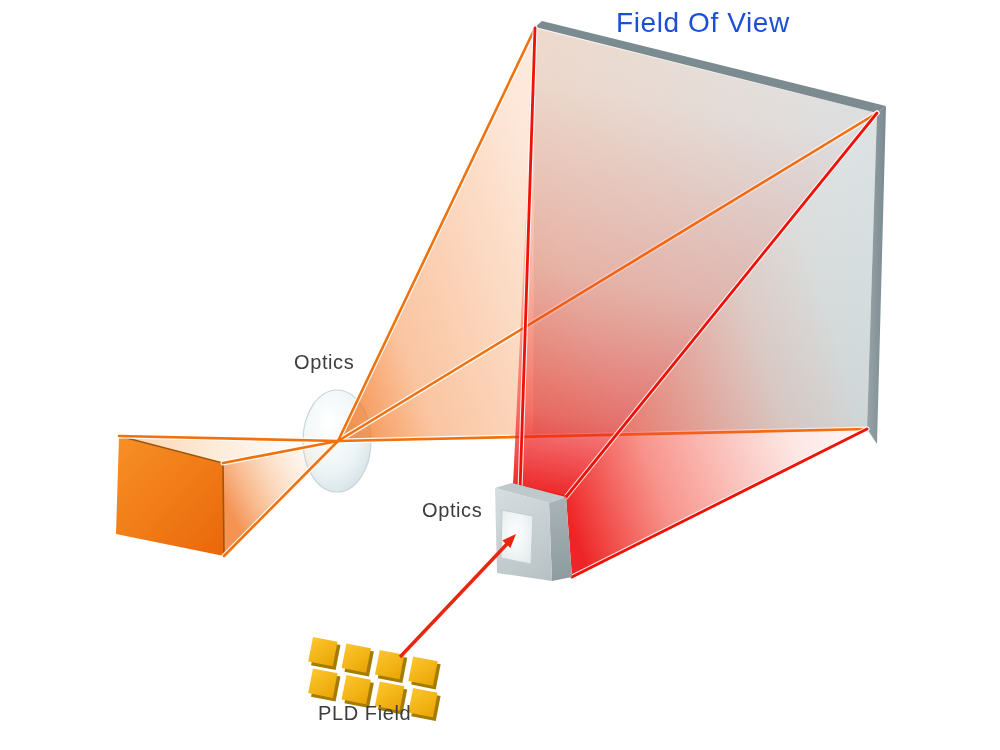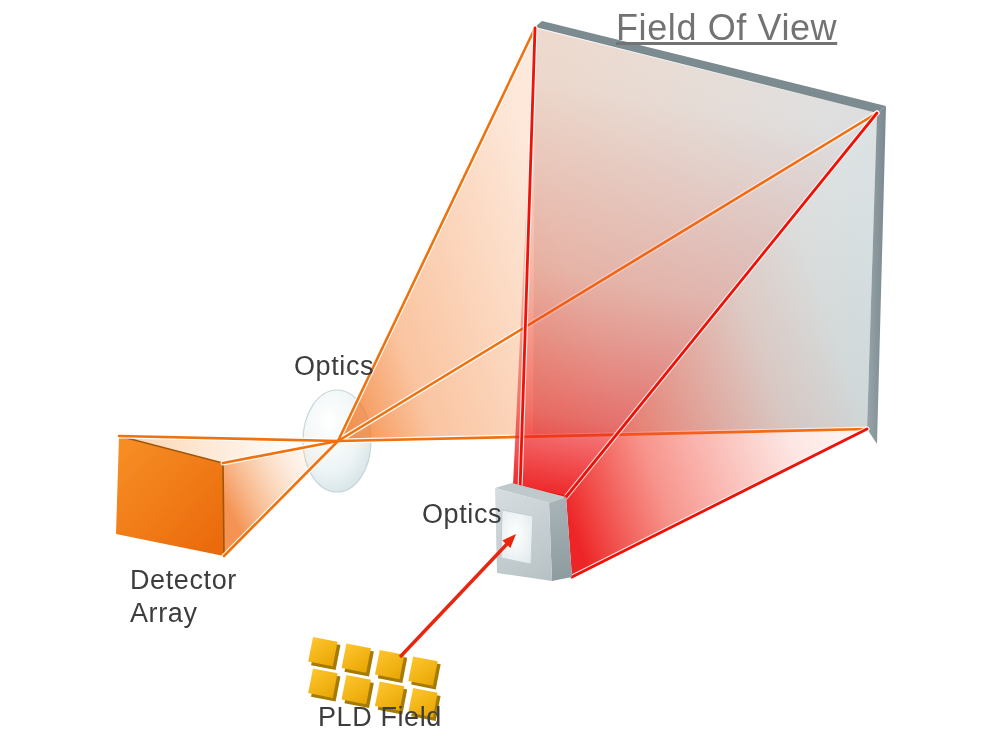--- a/index.html
+++ b/index.html
@@ -1,21 +1,21 @@
 <!DOCTYPE html>
 <html><head>
 <meta charset="utf-8">
 <style>
   html,body{margin:0;padding:0;background:#fff;}
   .stage{position:relative;width:1000px;height:750px;background:#ffffff;overflow:hidden;
          font-family:"Liberation Sans",sans-serif;}
   .stage svg{position:absolute;left:0;top:0;}
-  .lbl{position:absolute;color:#3d3d3d;font-size:27px;font-weight:300;
+  .lbl{position:absolute;color:#3d3d3d;font-size:20px;font-weight:300;
        letter-spacing:.6px;white-space:nowrap;line-height:1.22;}
-  .lbl.fov{color:#737373;font-size:36px;text-decoration:underline;}
+  .lbl.fov{color:#1d4ed8;font-size:28px;}
 </style>
 </head>
 <body>
 
 <div class="stage">
 
 <svg width="1000" height="750" viewBox="0 0 1000 750">
   <defs>
     <linearGradient id="gradScreen" gradientUnits="userSpaceOnUse" x1="545" y1="50" x2="880" y2="430">
       <stop offset="0" stop-color="#ecf6f7"></stop>
@@ -162,19 +162,15 @@
 
   <g>
     <path d="M400,657 L507,544" fill="none" stroke="#e8250f" stroke-width="3.4"></path>
     <polygon points="516,534 510.4,548 502.4,540.4" fill="#e8250f"></polygon>
   </g>
 </svg>
 
 <div class="lbl fov" style="left:616px;top:6px;">Field Of View</div>
 <div class="lbl" style="left:294px;top:350px;">Optics</div>
 <div class="lbl" style="left:422px;top:498px;">Optics</div>
-<div class="lbl" style="left:130px;top:564px;">
-  <div>Detector</div>
-  <div>Array</div>
-</div>
 <div class="lbl" style="left:318px;top:701px;">PLD Field</div>
 
 </div>
 
 </body></html>

